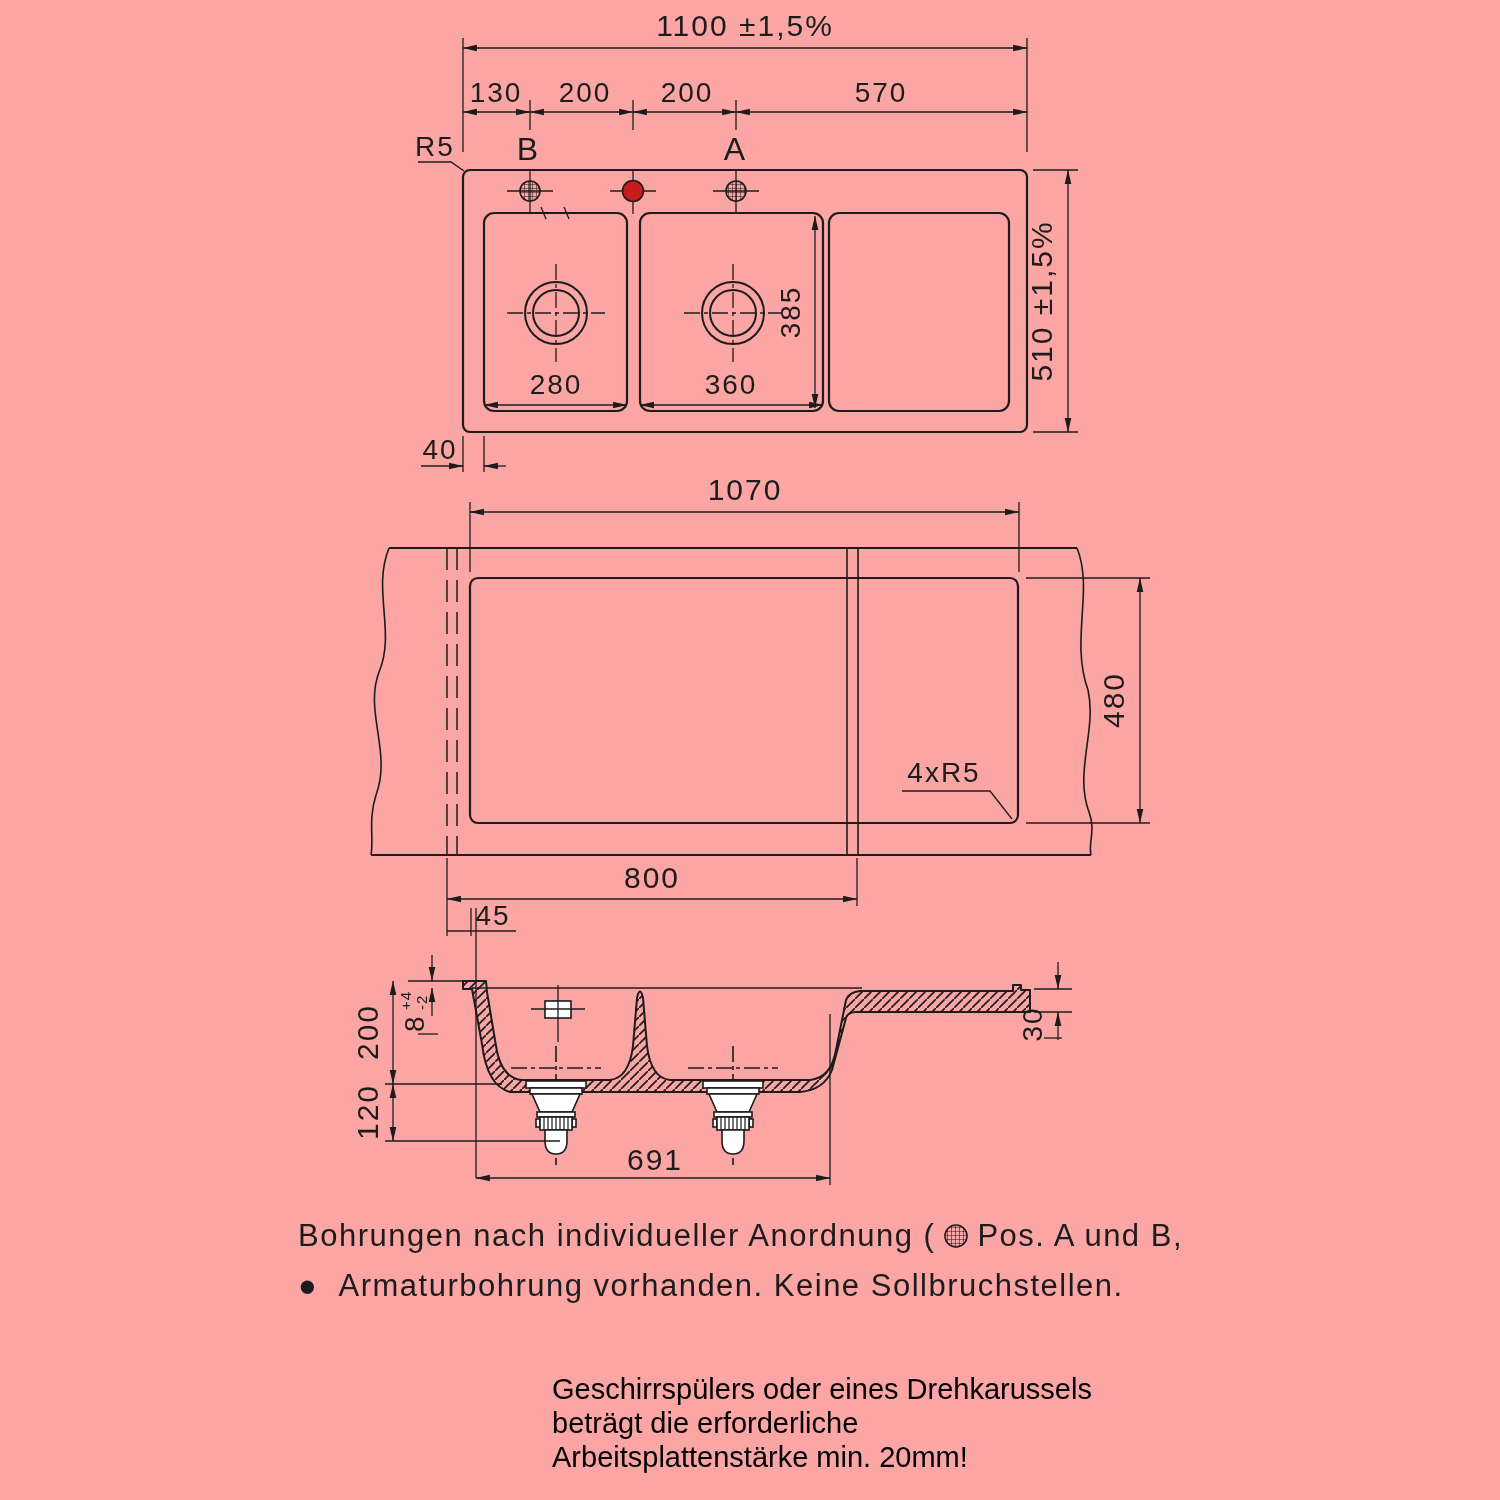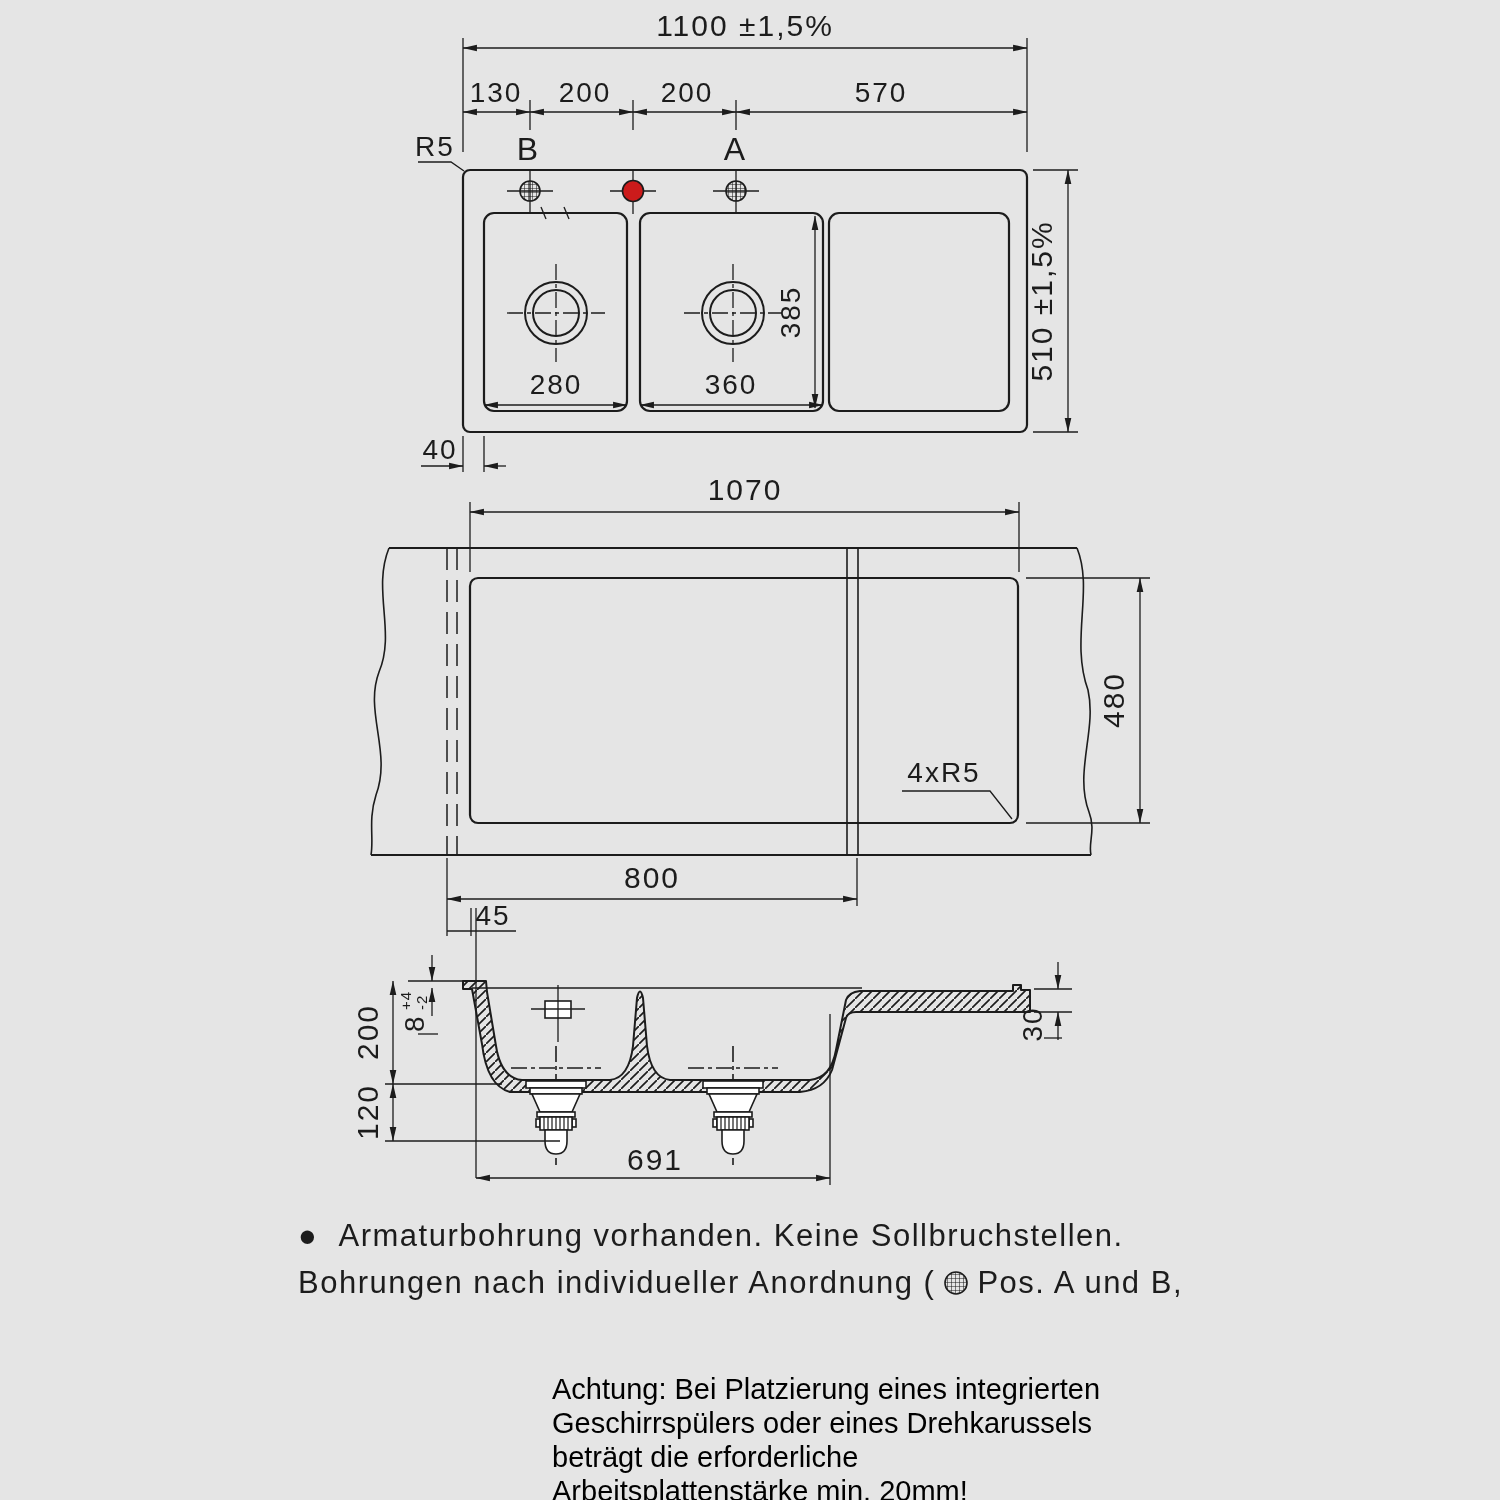--- a/index.html
+++ b/index.html
@@ -1,16 +1,16 @@
 <!DOCTYPE html>
 <html><head>
 <meta charset="utf-8">
 <style>
   html,body{margin:0;padding:0;background:#fff;}
-  #stage{position:relative;width:1500px;height:1500px;background:#e5e5e5;overflow:hidden;
+  #stage{position:relative;width:1500px;height:1500px;background:#fca5a5;overflow:hidden;
          font-family:"Liberation Sans",sans-serif;color:#1c1c1c;}
   #drawing{position:absolute;left:0;top:0;}
   svg text{fill:#1c1c1c;}
   .dimtxt{font-size:28px;letter-spacing:2px;}
   .dimtxt-lg{font-size:30px;letter-spacing:2px;}
   .postxt{font-size:32px;letter-spacing:1px;}
   .toltxt{font-size:15px;letter-spacing:1px;}
   .notes{position:absolute;left:298px;top:1212px;width:920px;
          font-size:31px;letter-spacing:1.5px;line-height:47px;color:#1c1c1c;}
   .notes .nrow{white-space:nowrap;}
@@ -242,26 +242,25 @@
       <text class="dimtxt" text-anchor="middle" stroke="none">30</text>
     </g>
 
     <line x1="830" y1="1014" x2="830" y2="1185"></line>
     <line x1="476" y1="1178" x2="830" y2="1178" marker-start="url(#ar)" marker-end="url(#ar)"></line>
     <text class="dimtxt-lg" x="655" y="1170" text-anchor="middle" stroke="none">691</text>
   </g>
 </svg>
 
 <div class="notes">
-  <div class="nrow"><span>●</span>&nbsp;&nbsp;<span>Armaturbohrung vorhanden. Keine Sollbruchstellen.</span></div>
   <div class="nrow"><span>Bohrungen nach individueller Anordnung (</span><span class="note-ico"><svg width="26" height="26" viewBox="0 0 26 26">
             <circle cx="13" cy="13" r="11" fill="url(#xh)" stroke="#1c1c1c" stroke-width="1.6"></circle>
           </svg></span><span>Pos. A und B,</span></div>
+  <div class="nrow"><span>●</span>&nbsp;&nbsp;<span>Armaturbohrung vorhanden. Keine Sollbruchstellen.</span></div>
 </div>
 
 <div class="warning">
-  <div>Achtung: Bei Platzierung eines integrierten</div>
   <div>Geschirrspülers oder eines Drehkarussels</div>
   <div>beträgt die erforderliche</div>
   <div>Arbeitsplattenstärke min. 20mm!</div>
 </div>
 
 </div>
 
 </body></html>

